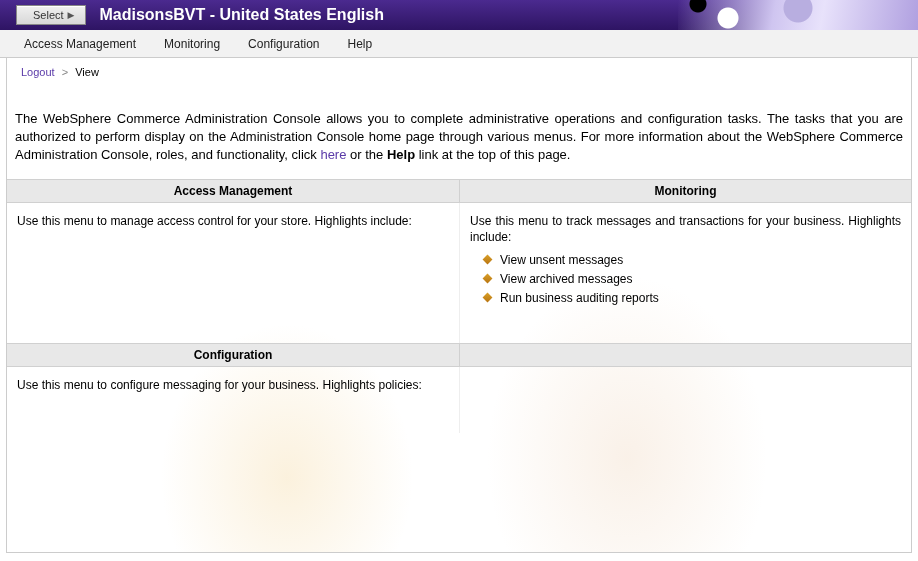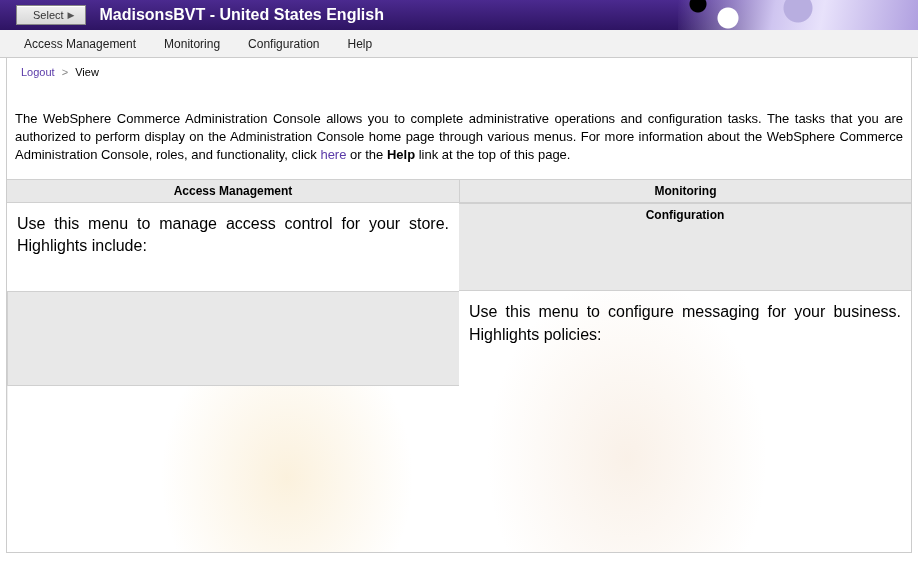--- a/index.html
+++ b/index.html
@@ -102,21 +102,21 @@
     border-top: 1px solid #d0d0d0;
     border-bottom: 1px solid #d0d0d0;
     font-weight: bold;
     text-align: center;
     padding: 4px 0;
     font-size: 12px;
   }
   .col-divider-head { border-left: 1px solid #d0d0d0; }
   .section-body {
     padding: 10px 10px 34px 10px;
-    font-size: 16px;
+    font-size: 12px;
     text-align: justify;
     line-height: 1.4;
   }
   .col-divider-body { border-left: 1px solid #eee; }
   ul.diamond {
     list-style: none;
     padding-left: 30px;
     margin: 6px 0 0 0;
   }
   ul.diamond li {
@@ -166,20 +166,28 @@
     <span>The WebSphere Commerce Administration Console allows you to complete administrative operations and configuration tasks. The tasks that you are authorized to perform display on the Administration Console home page through various menus. For more information about the WebSphere Commerce Administration Console, roles, and functionality, click </span><a>here</a><span> or the </span><span class="bold">Help</span><span> link at the top of this page.</span>
   </div>
 
   <div class="grid">
     <div class="section-head">Access Management</div>
     <div class="section-head col-divider-head">Monitoring</div>
 
     <div class="section-body">
       <span>Use this menu to manage access control for your store. Highlights include:</span>
     </div>
+    <div class="section-body col-divider-body">
+      <span>Use this menu to track messages and transactions for your business. Highlights include:</span>
+      <ul class="diamond">
+        <li>View unsent messages</li>
+        <li>View archived messages</li>
+        <li>Run business auditing reports</li>
+      </ul>
+    </div>
 
     <div class="section-head">Configuration</div>
     <div class="section-head col-divider-head"></div>
 
     <div class="section-body">
       <span>Use this menu to configure messaging for your business. Highlights policies:</span>
       <ul class="diamond">
       </ul>
     </div>
     <div class="section-body col-divider-body"></div>

